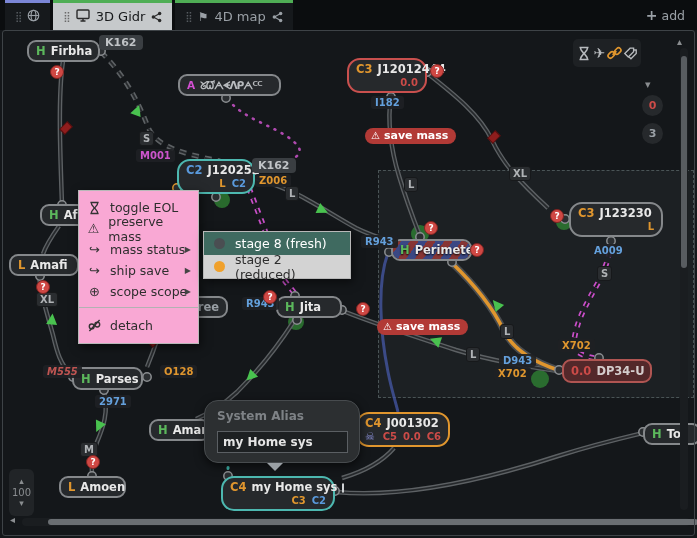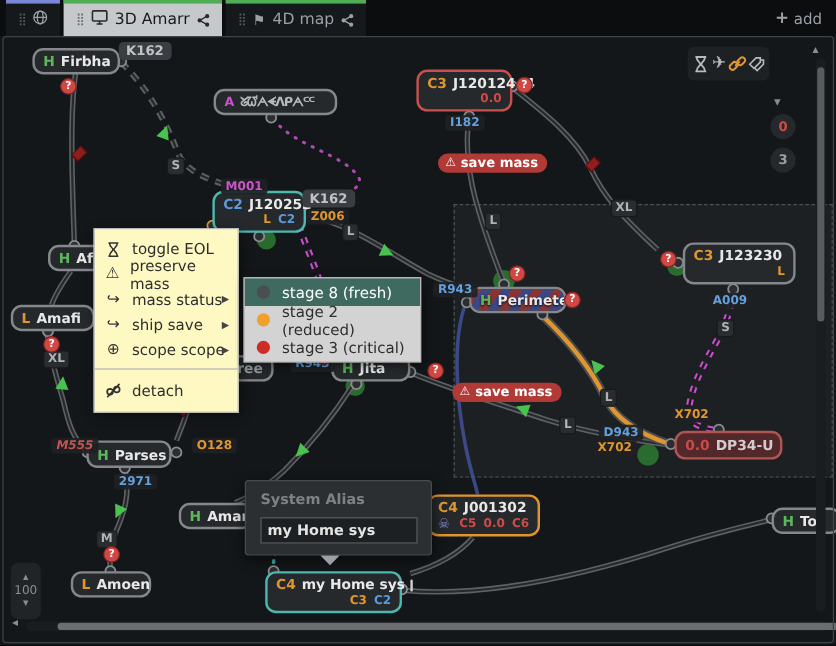--- a/index.html
+++ b/index.html
@@ -20,65 +20,65 @@
   .addbtn{margin-left:auto;display:flex;align-items:center;gap:4px;padding:0 12px;color:#9aa0a6;font-size:12.5px;cursor:pointer;}
   .addbtn b{font-size:14px;}
 
   
   .selreg{position:absolute;left:378px;top:170px;width:316px;height:228px;background:rgba(190,220,215,0.05);border:1px dashed #4a5456;z-index:1;}
   svg.edges{position:absolute;left:0;top:0;z-index:2;}
 
   
   .node{position:absolute;background:#26292c;border:2px solid #85888b;border-radius:9px;color:#e8e8e8;
         font-weight:bold;font-size:11.5px;display:flex;align-items:center;gap:5px;padding:0 7px;height:22px;z-index:5;cursor:pointer;white-space:nowrap;}
-  .node.two{height:auto;flex-direction:column;align-items:stretch;gap:0;padding:2px 7px;}
+  .node.two{height:auto;flex-direction:column;align-items:stretch;gap:0;padding:2px 7px;border-radius:13px;}
   .nrow{display:flex;align-items:center;gap:5px;line-height:15px;}
   .nrow.r2{justify-content:flex-end;gap:6px;font-size:10px;line-height:12px;}
   .cH{color:#5cb85c;}.cL{color:#e0962e;}.cC2{color:#5a9adc;}.cC3{color:#e0962e;}.cC4{color:#e0962e;}.cA{color:#d24fd2;}
   .redtx{color:#cc4b48;}
   .b-red{border-color:#c9504e;}.b-teal{border-color:#4db8b0;}.b-orange{border-color:#e0962e;}
   .node.striped{overflow:hidden;}
   .node.striped::before{content:"";position:absolute;inset:0;border-radius:7px;
      background:repeating-linear-gradient(125deg,rgba(200,62,58,.6) 0 7px,rgba(72,92,190,.6) 7px 14px);}
   .node.striped span{position:relative;z-index:1;text-shadow:0 1px 2px #000;}
   .sq{width:10px;height:10px;border-radius:2px;display:inline-block;}
   .sq.pink{background:#d24fd2;}
   .sq.black{background:#0a0a0a;border:1px solid #cfd2d4;}
   .dp34{background:#53282a;border-color:#b05552;color:#d4cccc;}
   .dimnode{color:#9aa0a6;z-index:4;justify-content:flex-end;}
 
   
   .elabel{position:absolute;z-index:6;font-weight:bold;font-size:10px;background:rgba(30,33,36,.92);
           border-radius:3px;padding:1px 4px;color:#c0c3c6;}
   .elabel.k{font-size:11px;background:#3a3e42;padding:1px 6px;border-radius:4px;}
-  .lb-blue{color:#64a0dc;}.lb-orange{color:#e0962e;}.lb-red{color:#c05552;font-style:italic;}.lb-mag{color:#cc55cc;margin-left:48px;}
+  .lb-blue{color:#64a0dc;}.lb-orange{color:#e0962e;}.lb-red{color:#c05552;font-style:italic;}.lb-mag{color:#cc55cc;}
   .stag{position:absolute;z-index:6;font-weight:bold;font-size:10px;color:#b0b3b6;background:#2a2d30;
         border:1px solid #17191b;border-radius:3px;padding:0 3px;line-height:13px;}
   .qb{position:absolute;z-index:7;width:14px;height:14px;border-radius:50%;background:#cf4844;border:1px solid #7e2220;
       color:#fff;font-size:9px;font-weight:bold;display:flex;align-items:center;justify-content:center;cursor:pointer;}
   .savemass{position:absolute;z-index:7;background:#b23a36;border-radius:10px;color:#fff;font-weight:bold;font-size:11px;
             display:flex;align-items:center;gap:4px;padding:1px 8px 2px 6px;cursor:pointer;}
   .savemass .wic{font-size:10px;line-height:10px;}
 
   
-  .cmenu{position:absolute;left:78px;top:190px;width:121px;background:#fef9c3;border:1px solid #b8b8b8;
+  .cmenu{position:absolute;left:78px;top:190px;width:121px;background:#f9a8d4;border:1px solid #b8b8b8;
          z-index:20;box-shadow:2px 3px 9px rgba(0,0,0,.55);padding:6px 0;color:#2e2e2e;}
   .mi{display:flex;align-items:center;gap:8px;height:21px;padding:0 8px;font-size:12.5px;cursor:pointer;position:relative;}
   .mi .ic{width:15px;text-align:center;font-size:13px;color:#333;display:flex;justify-content:center;}
   .mi .sub{position:absolute;right:7px;font-size:8px;color:#444;}
   .msep{border-top:1px solid #b2b2b2;margin:5px 0;}
   .smenu{position:absolute;left:203px;top:231px;width:148px;background:#d3d3d3;border:1px solid #b8b8b8;
          z-index:21;box-shadow:2px 3px 9px rgba(0,0,0,.55);color:#2e2e2e;}
   .smi{display:flex;align-items:center;gap:10px;height:23px;padding:0 10px;font-size:12.5px;cursor:pointer;}
   .smi.sel{background:#3f6a60;color:#fff;}
   .dot{width:11px;height:11px;border-radius:50%;flex:0 0 auto;}
 
   
   .dialog{position:absolute;left:204px;top:400px;width:156px;height:63px;background:#2c2f31;border:1px solid #474b4e;
-          border-radius:3px;z-index:15;box-shadow:0 3px 10px rgba(0,0,0,.6);padding:8px 12px;}
+          border-radius:14px;z-index:15;box-shadow:0 3px 10px rgba(0,0,0,.6);padding:8px 12px;}
   .dialog .ttl{font-weight:bold;font-size:12px;color:#7e8286;}
   .dialog input{margin-top:8px;width:131px;height:22px;background:#1d2022;border:1px solid #5b5f63;color:#e4e4e4;
                 font-family:inherit;font-size:12px;font-weight:bold;padding:0 5px;}
   .dlg-ptr{position:absolute;left:267px;top:463px;width:0;height:0;border-left:8px solid transparent;
            border-right:8px solid transparent;border-top:8px solid #9aa0a5;z-index:15;}
 
   
   .tools{position:absolute;left:573px;top:39px;width:68px;height:28px;background:#1e2124;border-radius:5px;z-index:8;
          display:flex;align-items:center;justify-content:space-around;padding:0 3px;}
   .tools .ti{cursor:pointer;display:flex;align-items:center;justify-content:center;width:15px;height:18px;color:#b8bbbe;font-size:14px;}
@@ -425,24 +425,20 @@
 
   <div class="smenu">
     <div class="smi sel">
       <span class="dot" style="background: rgb(74, 78, 82);"></span>
       <span>stage 8 (fresh)</span>
     </div>
     <div class="smi">
       <span class="dot" style="background: rgb(240, 161, 44);"></span>
       <span>stage 2 (reduced)</span>
     </div>
-    <div class="smi">
-      <span class="dot" style="background: rgb(204, 45, 38);"></span>
-      <span>stage 3 (critical)</span>
-    </div>
   </div>
 
   <div class="dialog">
     <div class="ttl">System Alias</div>
     <input type="text" value="my Home sys" style="">
   </div>
   <div class="dlg-ptr"></div>
 
   <div class="tools">
     <span class="ti">
@@ -499,21 +495,21 @@
           </svg></span>
     </div>
     <div class="tab active">
       <span class="dragdots">⣿</span>
       <span><svg width="14" height="13" viewBox="0 0 14 13">
             <g stroke="#2a2a2a" fill="none" stroke-width="1.4">
               <rect x="1" y="1" width="12" height="8.5" rx="1"></rect>
               <path d="M4.5 12h5M7 9.5V12"></path>
             </g>
           </svg></span>
-      <span>3D Amarr</span>
+      <span>3D Gidr</span>
       <span class="shic">
           <svg width="11" height="12" viewBox="0 0 14 14">
             <g fill="#2a2a2a">
               <circle cx="11" cy="2.5" r="2.2"></circle>
               <circle cx="3" cy="7" r="2.2"></circle>
               <circle cx="11" cy="11.5" r="2.2"></circle>
             </g>
             <path d="M11 2.5 L3 7 l8 4.5" stroke="#2a2a2a" stroke-width="1.4" fill="none"></path>
           </svg>
         </span>

